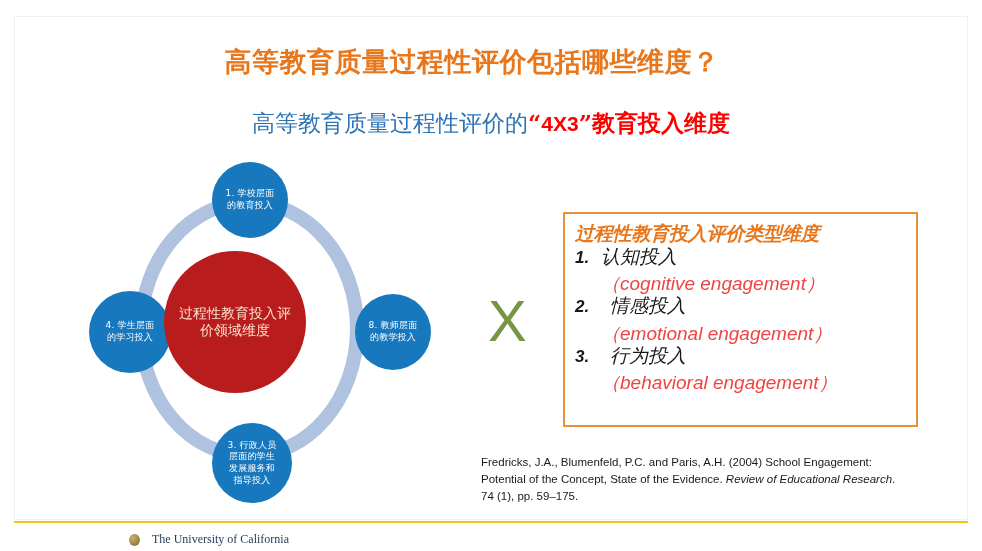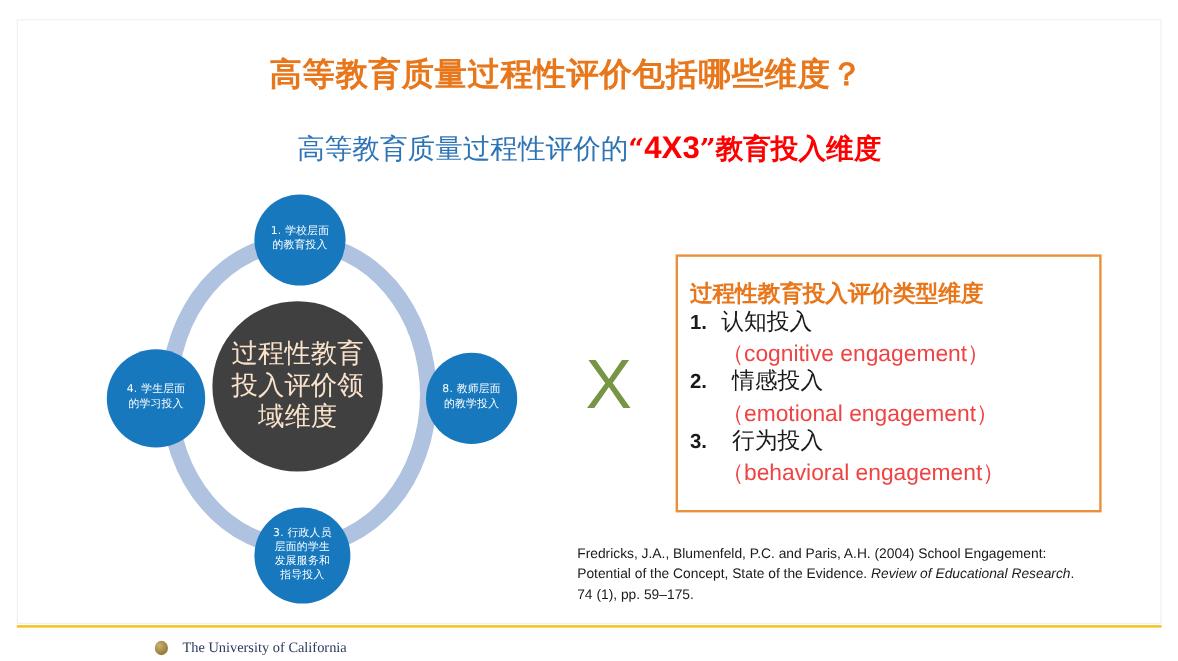--- a/index.html
+++ b/index.html
@@ -52,21 +52,21 @@
     text-align: center;
     font-family: "DejaVu Serif", "Liberation Serif", serif;
     font-size: 23px;
     color: #2E74B5;
     white-space: nowrap;
   }
   #subtitle .hl {
     color: #FF0000;
     font-weight: bold;
     font-family: "Liberation Sans", sans-serif;
-    font-size: 26px;
+    font-size: 21px;
   }
   #subtitle .tail {
     color: #FF0000;
     font-weight: bold;
   }
 
   
   #diagram {
     position: absolute;
     left: 80px;
@@ -101,33 +101,33 @@
     padding: 2px;
     box-sizing: border-box;
   }
   #node-top    { left: 132px; top: 7px;   width: 76px; height: 76px; }
   #node-right  { left: 275px; top: 139px; width: 76px; height: 76px; }
   #node-bottom { left: 132px; top: 268px; width: 80px; height: 80px; }
   #node-left   { left: 9px;   top: 136px; width: 82px; height: 82px; }
 
   #hub {
     position: absolute;
-    left: 97px;
+    left: 84px;
     top: 96px;
     width: 142px;
     height: 142px;
     border-radius: 50%;
-    background: #404040;
+    background: #b91c1c;
     color: #FAE3CC;
     display: flex;
     align-items: center;
     justify-content: center;
     text-align: center;
     font-family: "DejaVu Serif", "Liberation Serif", serif;
-    font-size: 22px;
+    font-size: 14px;
     line-height: 1.18;
     padding: 0 14px;
     box-sizing: border-box;
   }
 
   
   #multiply {
     position: absolute;
     left: 488px;
     top: 292px;
@@ -141,21 +141,22 @@
   
   #typebox {
     position: absolute;
     left: 563px;
     top: 212px;
     width: 355px;
     height: 215px;
     border: 2px solid #E8913A;
     box-sizing: border-box;
     background: #ffffff;
-    padding: 21px 6px 0 10px;
+    padding: 9px 6px 0 10px;
+    font-style: italic;
   }
   #typebox-heading {
     font-family: "DejaVu Sans", "Liberation Sans", sans-serif;
     font-weight: bold;
     font-size: 19px;
     color: #E8761B;
     line-height: 1.15;
     white-space: nowrap;
     letter-spacing: -0.2px;
   }

